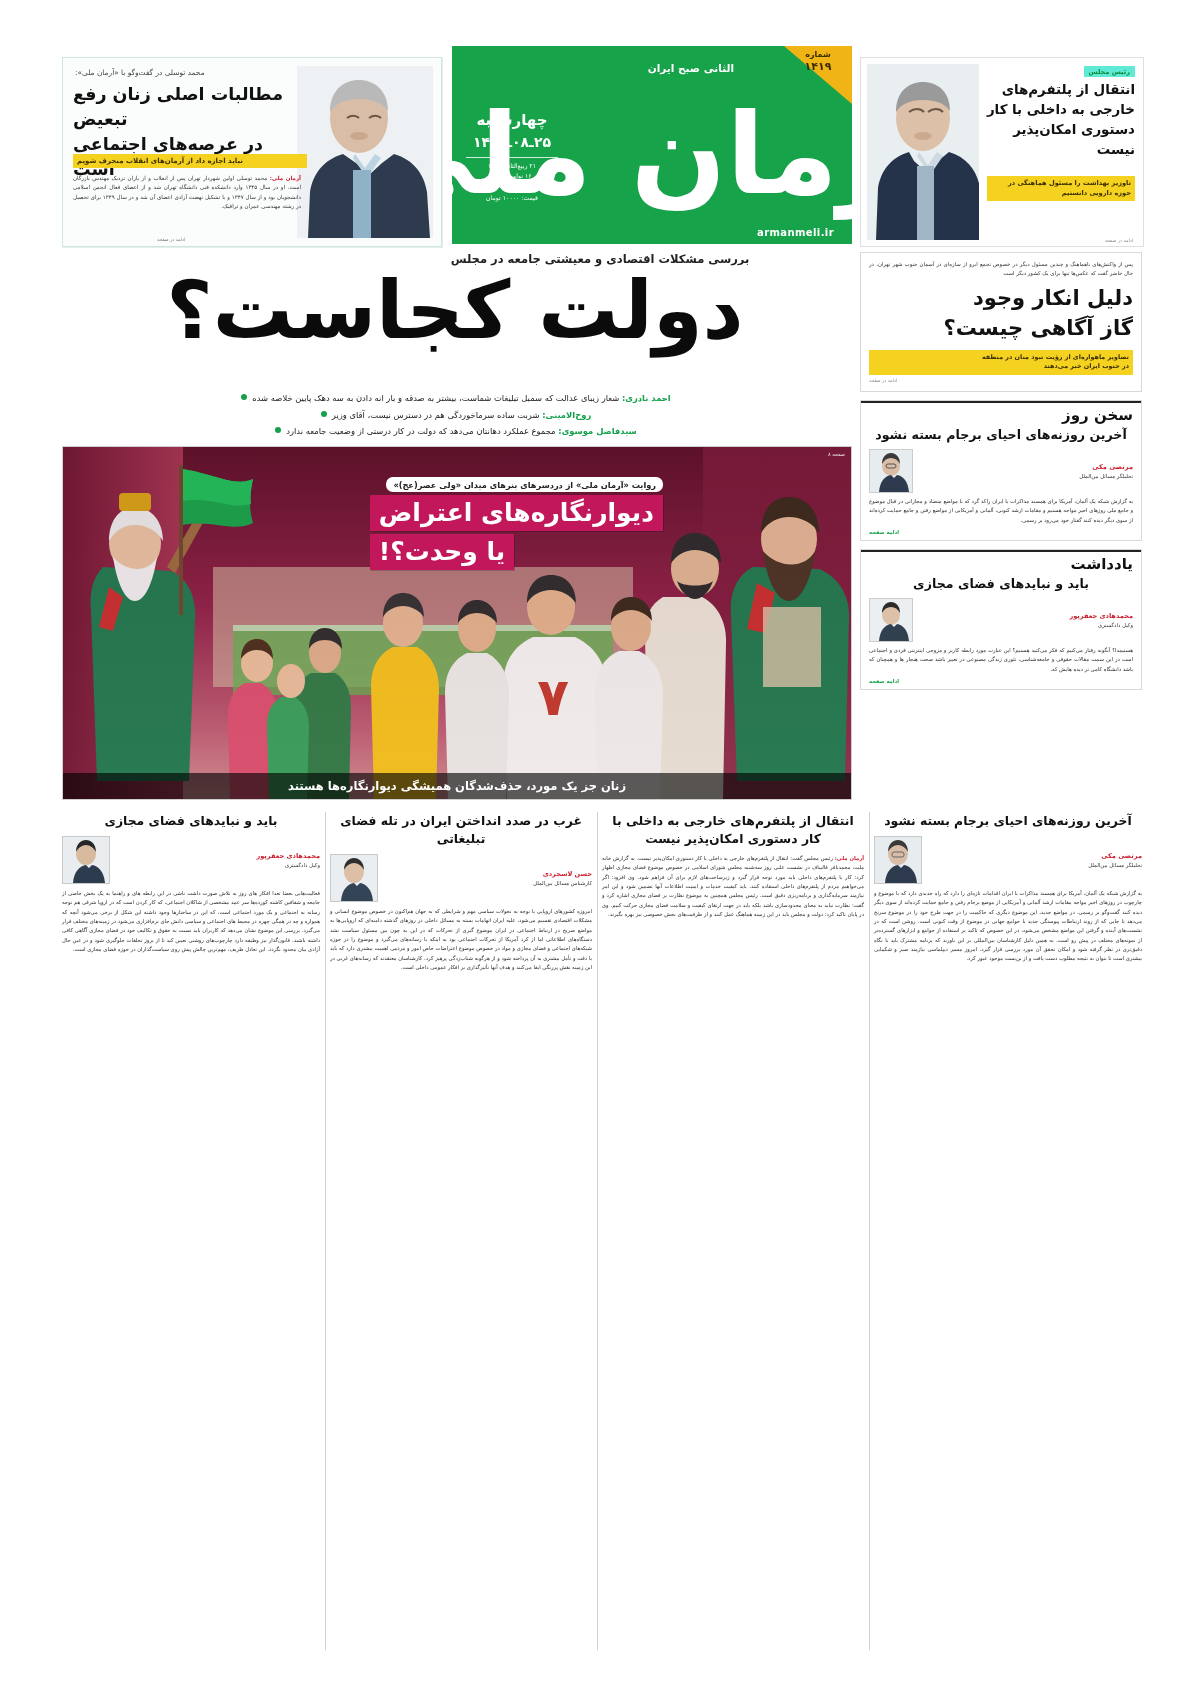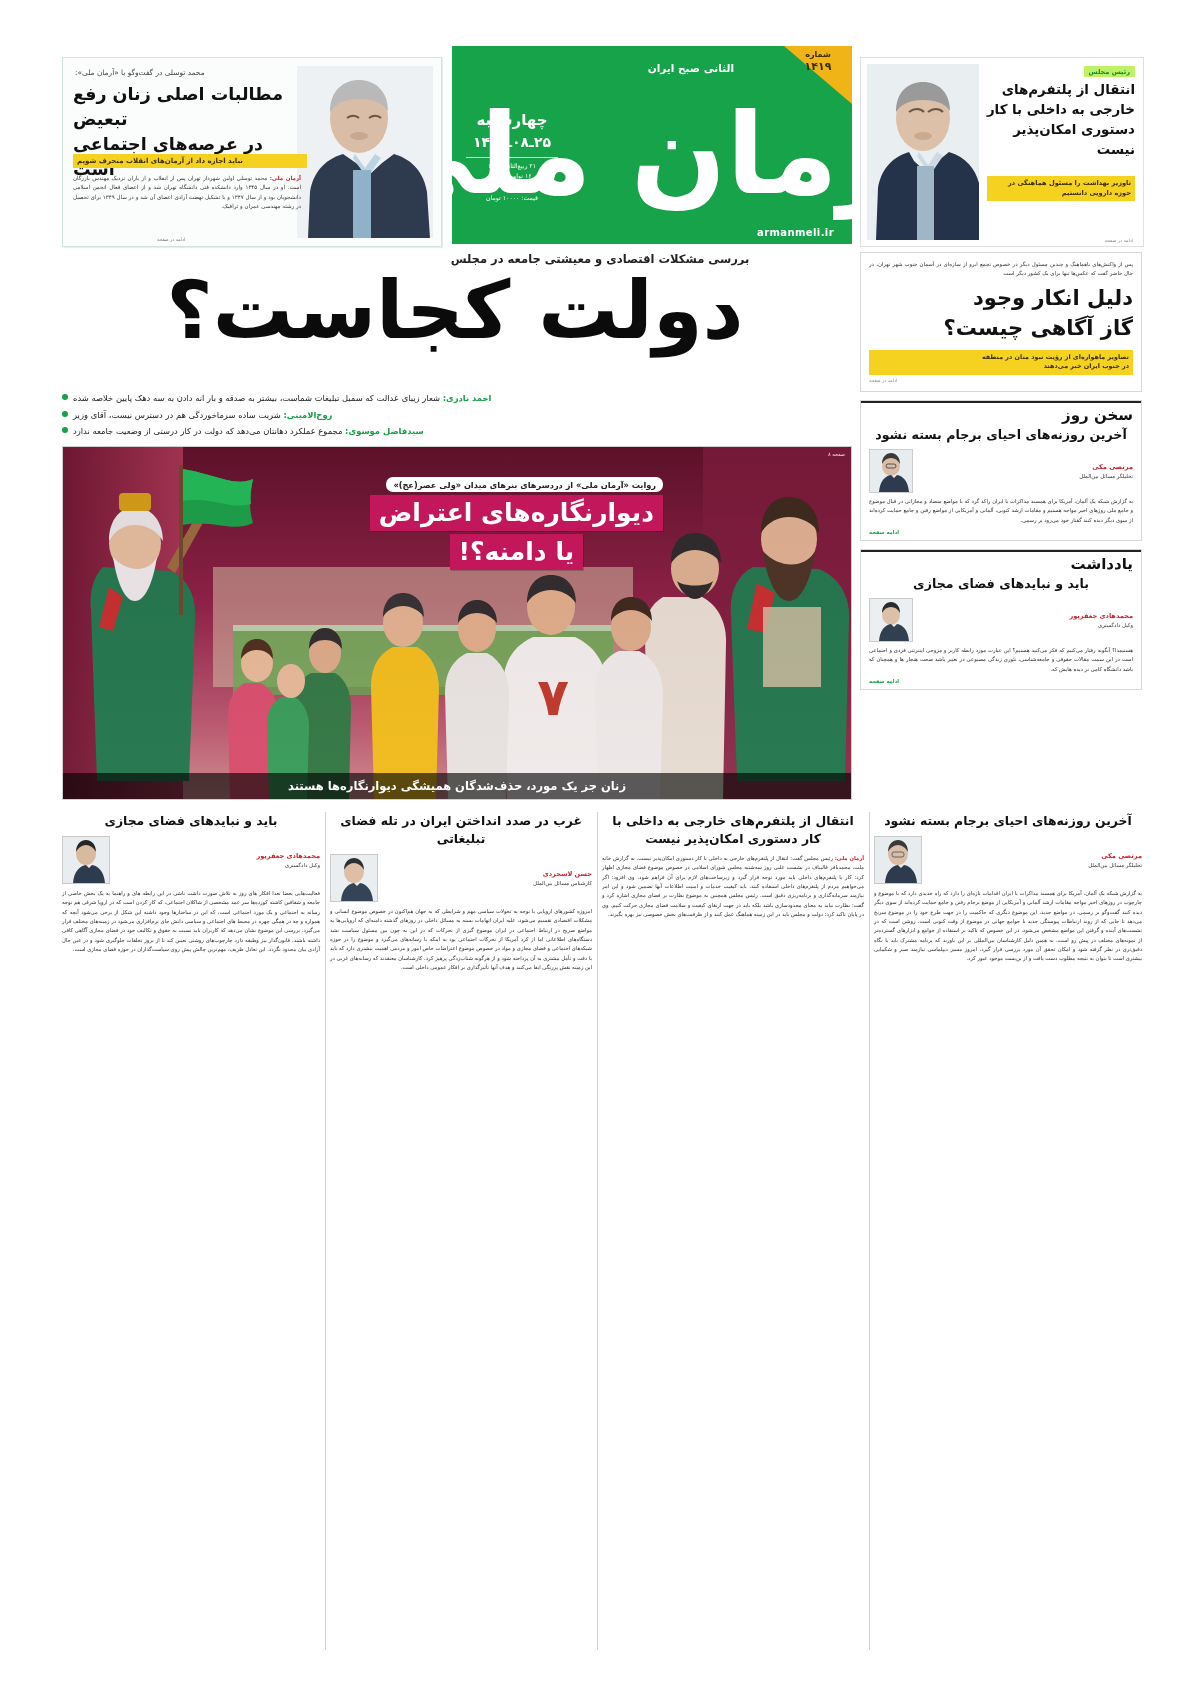--- a/index.html
+++ b/index.html
@@ -84,21 +84,21 @@
   
   .tr-box{
     position:absolute;left:860px;top:57px;width:282px;height:188px;
     border:1px solid #dfdfdf;background:#fff;
   }
   .tr-photo{
     position:absolute;left:6px;top:6px;width:112px;height:176px;
     background:linear-gradient(#e9eef1,#d5dade);overflow:hidden;
   }
   .tr-tag{
-    position:absolute;right:8px;top:8px;background:#bef264;color:#128a3e;
+    position:absolute;right:8px;top:8px;background:#5eead4;color:#128a3e;
     font-size:6.6px;font-weight:bold;padding:1.5px 5px;border-radius:1px;
   }
   .tr-head{
     position:absolute;right:8px;top:22px;width:162px;text-align:right;
     font-size:13.4px;font-weight:bold;line-height:1.5;color:#111;
   }
   .tr-hl{
     position:absolute;right:8px;top:118px;width:140px;background:#f5d21f;
     font-size:6.6px;font-weight:bold;color:#3a2d00;padding:3px 4px;
     line-height:1.45;text-align:right;
@@ -113,21 +113,21 @@
   .main-title{
     position:absolute;left:60px;width:790px;top:268px;text-align:center;
     font-size:80px;font-weight:bold;line-height:1.08;color:#0b0b0b;
     letter-spacing:-1px;
   }
 
   .bullets{
     position:absolute;left:62px;top:392px;width:788px;
   }
   .bl{
-    display:flex;align-items:flex-start;justify-content:flex-end;gap:5px;
+    display:flex;align-items:flex-start;justify-content:center;gap:5px;
     font-size:8.4px;line-height:1.55;margin-bottom:3.5px;color:#1c1c1c;
   }
   .bl .dot{
     width:6px;height:6px;border-radius:50%;background:#15a04a;flex:none;margin-top:2px;
   }
   .bl .nm{color:#15a04a;font-weight:bold;}
   .bl .tx{text-align:right;}
 
   
   .photo-wrap{
@@ -136,21 +136,21 @@
   }
   .illus{position:absolute;inset:0;overflow:hidden;}
   .pg-badge{
     position:absolute;right:6px;top:4px;font-size:5px;color:#eee;z-index:9;
   }
   .ph-kicker{
     position:absolute;right:188px;top:30px;background:#fff;color:#222;
     font-size:8.2px;padding:2.5px 7px;z-index:8;font-weight:600;white-space:nowrap;border-radius:7px;
   }
   .ph-head{
-    position:absolute;right:188px;top:48px;z-index:8;text-align:center;
+    position:absolute;right:188px;top:48px;z-index:8;text-align:left;
   }
   .ph-head span{
     display:inline-block;background:#c2185b;color:#fff;font-weight:bold;
     font-size:25px;line-height:1.36;padding:1px 9px;margin-bottom:3px;
     box-shadow:1px 1px 0 rgba(0,0,0,.18);
   }
   .ph-caption{
     position:absolute;left:0;right:0;bottom:0;height:26px;z-index:9;
     background:rgba(0,0,0,.62);color:#fff;display:flex;align-items:center;
     justify-content:center;font-size:11.5px;font-weight:bold;
@@ -391,21 +391,21 @@
         </g>
 
         <rect width="788" height="352" fill="url(#bg)" opacity="0.06"></rect>
       </svg>
     </div>
 
     <div class="pg-badge">صفحه ۸</div>
     <div class="ph-kicker">روایت «آرمان ملی» از دردسرهای بنرهای میدان «ولی عصر(عج)»</div>
     <div class="ph-head">
       <div><span>دیوارنگاره‌های اعتراض</span></div>
-      <div><span>یا دامنه؟!</span></div>
+      <div><span>یا وحدت؟!</span></div>
     </div>
     <div class="ph-caption">زنان جز یک مورد، حذف‌شدگان همیشگی دیوارنگاره‌ها هستند</div>
   </div>
 
   <div class="side">
 
     <div class="side-card">
       <div class="pad">
         <div class="sc-intro blur-txt">پس از واکنش‌های ناهماهنگ و چندین مسئول دیگر در خصوص تجمع ابرو از سازه‌ای در آسمان جنوب شهر تهران، در حال حاضر گفت که عکس‌ها تنها برای یک کشور دیگر است</div>
         <div class="sc-head">

